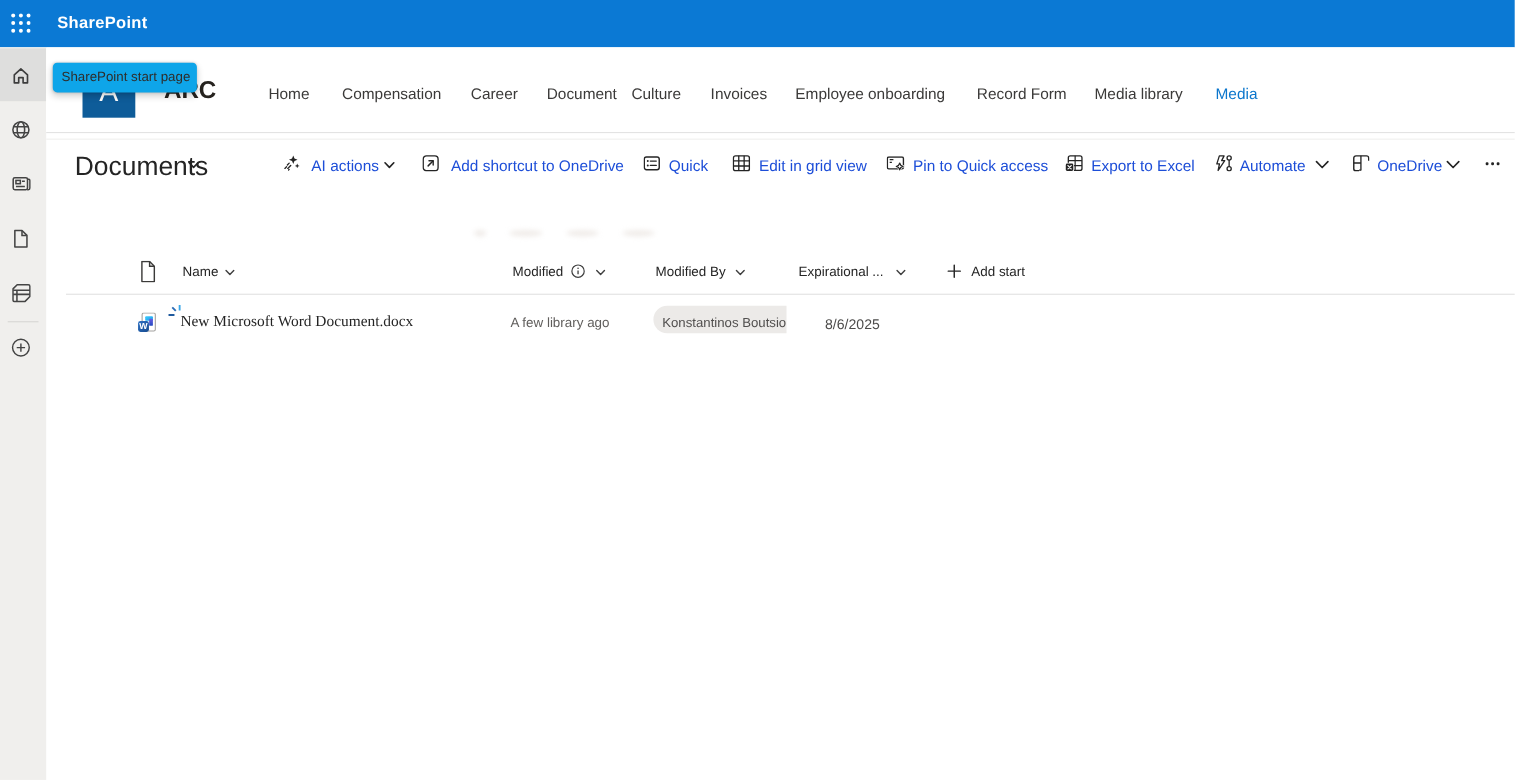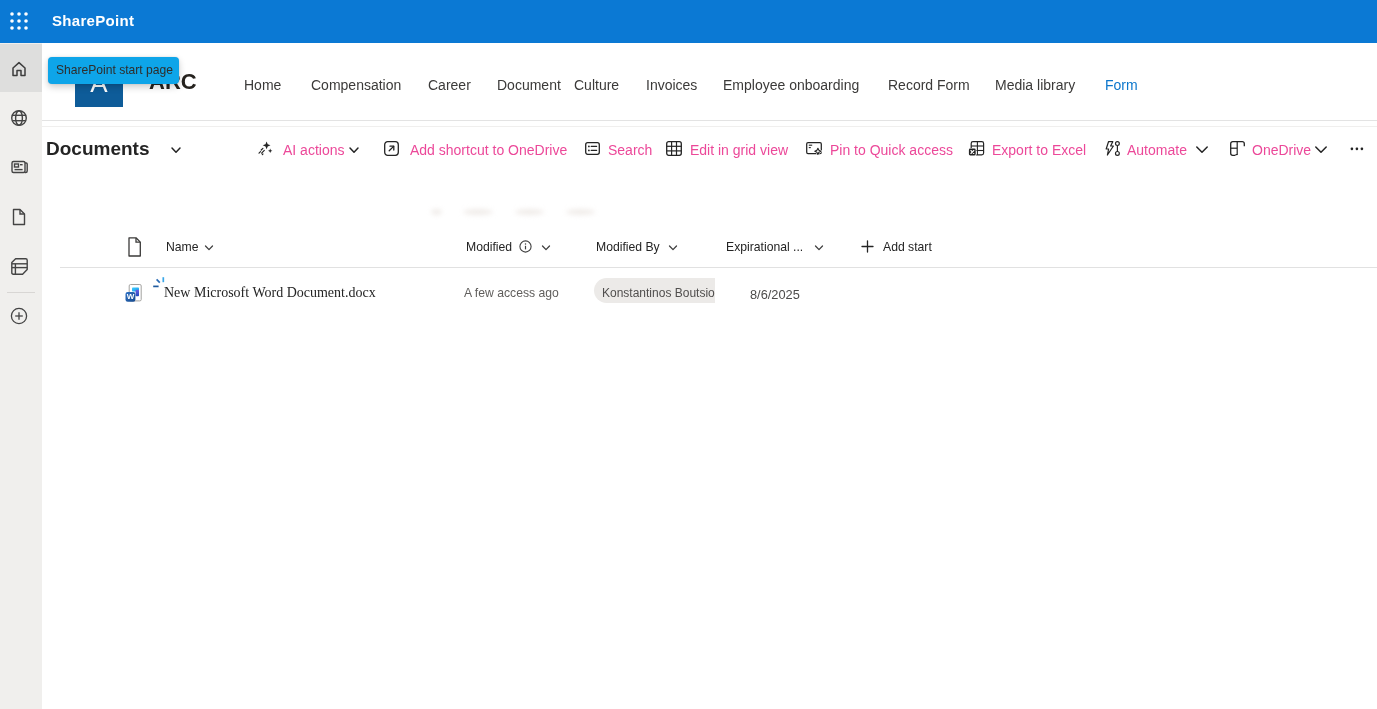--- a/index.html
+++ b/index.html
@@ -27,22 +27,22 @@
 
   
   #line2 { position:absolute; left:42px; top:126px; width:1335px; height:1px; background:#f0efee; }
 
   
   #tooltip { position:absolute; left:48px; top:57px; width:131px; height:27px; background:#0ea5e9; border-radius:4px;
              box-shadow:0 3px 7px rgba(0,0,0,.2), 0 0 2px rgba(0,0,0,.12); z-index:50; font-size:12.1px; color:#2f2d2b;
              display:flex; align-items:center; white-space:nowrap; padding-left:8px; padding-bottom:2px; }
 
   
-  #docs { position:absolute; left:46px; top:138px; font-size:19px; font-weight:bold; color:#242424; }
-  .cmd { position:absolute; top:142px; font-size:14px; color:#ec4899; white-space:nowrap; }
+  #docs { position:absolute; left:68px; top:138px; font-size:24px; font-weight:normal; color:#242424; }
+  .cmd { position:absolute; top:142px; font-size:14px; color:#1d4ed8; white-space:nowrap; }
 
   
   .ghost { position:absolute; top:209px; height:6px; border-radius:50%; background:#f0ece9; filter:blur(2.5px); }
 
   
   .th { position:absolute; top:240px; font-size:12.2px; font-weight:normal; color:#242424; white-space:nowrap; }
   #hdrline { position:absolute; left:60px; top:267px; width:1317px; height:1px; background:#e1e1e1; }
 
   
   .cell { position:absolute; top:285px; font-size:14px; color:#242424; white-space:nowrap;font-family:Liberation Serif, serif; }
@@ -128,29 +128,29 @@
 
 <div class="nav" style="left:244px">Home</div>
 <div class="nav" style="left:311px">Compensation</div>
 <div class="nav" style="left:428px">Career</div>
 <div class="nav" style="left:497px">Document</div>
 <div class="nav" style="left:574px">Culture</div>
 <div class="nav" style="left:646px">Invoices</div>
 <div class="nav" style="left:723px">Employee onboarding</div>
 <div class="nav" style="left:888px">Record Form</div>
 <div class="nav" style="left:995px">Media library</div>
-<div class="nav" style="left:1105px;color:#0b76cc">Form</div>
+<div class="nav" style="left:1105px;color:#0b76cc">Media</div>
 
 <div id="tooltip">SharePoint start page</div>
 
 <div id="docs">Documents</div>
 
 <div class="cmd" style="left:283px">AI actions</div>
 <div class="cmd" style="left:410px">Add shortcut to OneDrive</div>
-<div class="cmd" style="left:608px">Search</div>
+<div class="cmd" style="left:608px">Quick</div>
 <div class="cmd" style="left:690px">Edit in grid view</div>
 <div class="cmd" style="left:830px">Pin to Quick access</div>
 <div class="cmd" style="left:992px">Export to Excel</div>
 <div class="cmd" style="left:1127px">Automate</div>
 <div class="cmd" style="left:1252px">OneDrive</div>
 <svg class="abs" style="left:1350px;top:147px" width="15" height="5" viewBox="0 0 15 5">
   <rect x="0.6" y="0.6" width="2.6" height="2.6" rx="1.1" fill="#242424"></rect>
   <rect x="5.6" y="0.6" width="2.6" height="2.6" rx="1.1" fill="#242424"></rect>
   <rect x="10.6" y="0.6" width="2.6" height="2.6" rx="1.1" fill="#242424"></rect>
 </svg>
@@ -161,21 +161,21 @@
 <div class="ghost" style="left:566px;width:29px"></div>
 
 <div class="th" style="left:166px">Name</div>
 <div class="th" style="left:466px">Modified</div>
 <div class="th" style="left:596px">Modified By</div>
 <div class="th" style="left:726px">Expirational ...</div>
 <div class="th" style="left:883px">Add start</div>
 <div id="hdrline"></div>
 
 <div class="cell" style="left:164px">New Microsoft Word Document.docx</div>
-<div class="cell2" style="left:464px">A few access ago</div>
+<div class="cell2" style="left:464px">A few library ago</div>
 <div id="pill">
     <span>Konstantinos Boutsiou</span>
   </div>
 <div class="cell2" style="left:750px;top:286.5px;font-size:12.8px;color:#4c4b4a">8/6/2025</div>
 
 <svg class="abs" style="left:170px;top:145px" width="12" height="10" viewBox="0 0 12 10">
   <path d="M2 3 L6 7.2 L10 3" fill="none" stroke="#242424" stroke-width="1.5" stroke-linecap="round" stroke-linejoin="round"></path>
 </svg>
 
 <svg class="abs" style="left:258px;top:141px" width="15" height="15" viewBox="0 0 15 15">

